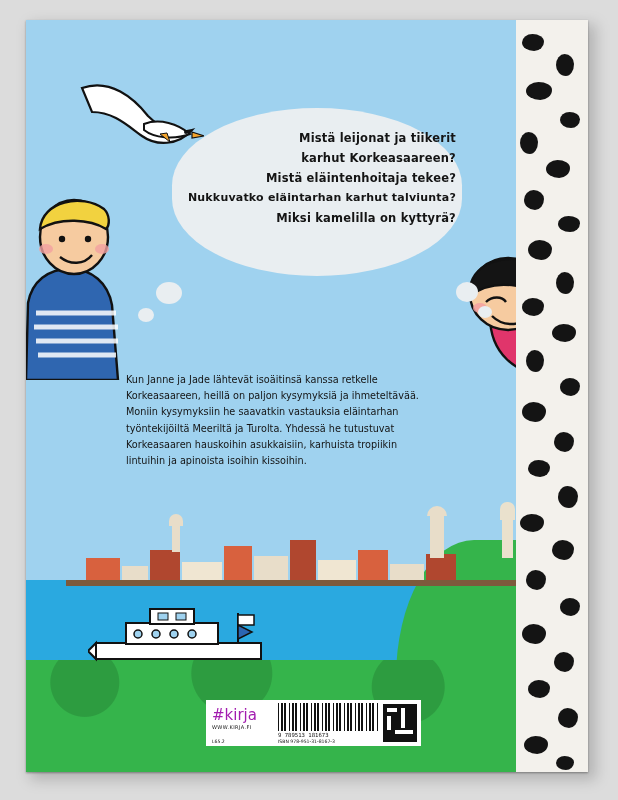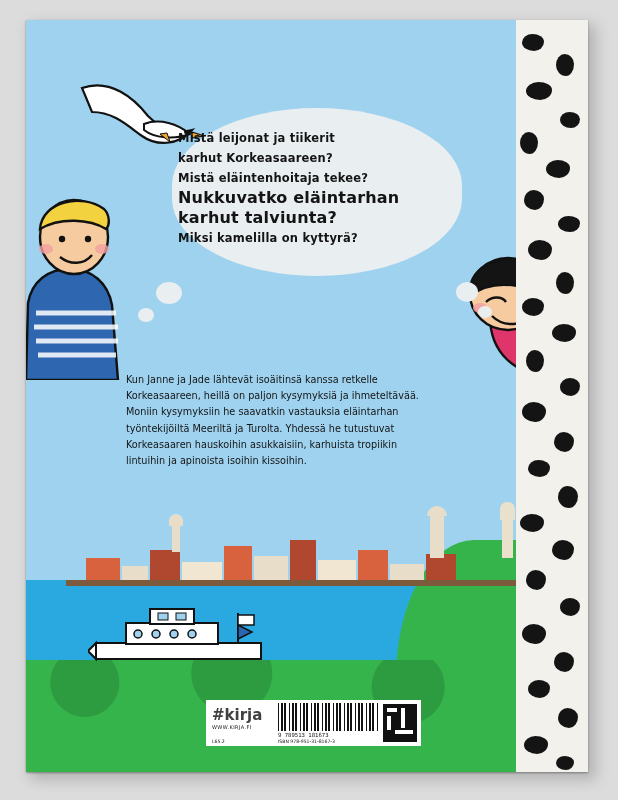--- a/index.html
+++ b/index.html
@@ -37,39 +37,39 @@
         border-radius:60% 0 0 0;}
 
   
   .bld{position:absolute;}
   
   #boat{position:absolute;left:62px;top:585px;width:190px;height:62px;}
 
   
   #bubble{position:absolute;left:146px;top:88px;width:290px;height:168px;
           background:#e9eef1;border-radius:50%/46%;}
-  #bubbleText{position:absolute;left:152px;top:108px;width:278px;text-align:left;
+  #bubbleText{position:absolute;left:152px;top:108px;width:278px;text-align:right;
      font-family:"DejaVu Sans",sans-serif;font-size:11.5px;line-height:20px;color:#141414;
      letter-spacing:.2px;font-weight:600;}
   .dot{position:absolute;background:#e9eef1;border-radius:50%;}
 
   
   #body{position:absolute;left:100px;top:352px;width:300px;
         font-family:"DejaVu Sans",sans-serif;font-size:9.7px;line-height:16.2px;color:#141414;}
 
   
   #boy{position:absolute;left:0;top:175px;width:118px;height:185px;}
   
   #girl{position:absolute;left:420px;top:230px;width:130px;height:130px;}
 
   
   #barcodeArea{position:absolute;left:180px;top:680px;width:215px;height:46px;
       background:#ffffff;display:flex;align-items:stretch;}
   #logoBox{width:70px;padding:6px 4px 4px 6px;box-sizing:border-box;}
-  #logoBox .k{font-family:"DejaVu Sans",sans-serif;font-weight:700;font-size:15px;color:#404040;}
+  #logoBox .k{font-family:"DejaVu Sans",sans-serif;font-weight:400;font-size:15px;color:#a21caf;}
   #logoBox .u{font-family:"DejaVu Sans",sans-serif;font-size:5px;color:#111;letter-spacing:.4px;}
   #bars{flex:1;position:relative;padding:3px 2px 0 2px;box-sizing:border-box;}
   #barsStripes{height:28px;width:100%;
     background:repeating-linear-gradient(90deg,#111 0 1px,#fff 1px 3px,#111 3px 5px,#fff 5px 6px,#111 6px 8px,#fff 8px 11px);}
   #barsNum{font-family:"DejaVu Sans Mono",monospace;font-size:5.6px;color:#111;margin-top:1px;
            display:flex;justify-content:space-between;}
   #qr{width:34px;margin:4px 4px 4px 2px;background:#111;position:relative;}
   #qr .w{position:absolute;background:#fff;}
 
   .no-sel{user-select:none;}
@@ -161,21 +161,21 @@
     <div id="bubble"></div>
     <div class="dot" style="left:130px;top:262px;width:26px;height:22px;"></div>
     <div class="dot" style="left:112px;top:288px;width:16px;height:14px;"></div>
     <div class="dot" style="left:430px;top:262px;width:22px;height:20px;"></div>
     <div class="dot" style="left:452px;top:286px;width:14px;height:12px;"></div>
 
     <div id="bubbleText">
       <div>Mistä leijonat ja tiikerit</div>
       <div>karhut Korkeasaareen?</div>
       <div>Mistä eläintenhoitaja tekee?</div>
-      <div style="font-size:16px;">Nukkuvatko eläintarhan karhut talviunta?</div>
+      <div style="font-size:11px;">Nukkuvatko eläintarhan karhut talviunta?</div>
       <div>Miksi kamelilla on kyttyrä?</div>
     </div>
 
     <div id="body">Kun Janne ja Jade lähtevät isoäitinsä kanssa retkelle Korkeasaareen, heillä on paljon kysymyksiä ja ihmeteltävää. Moniin kysymyksiin he saavatkin vastauksia eläintarhan työntekijöiltä Meeriltä ja Turolta. Yhdessä he tutustuvat Korkeasaaren hauskoihin asukkaisiin, karhuista tropiikin lintuihin ja apinoista isoihin kissoihin.</div>
 
     <div id="barcodeArea">
       <div id="logoBox">
         <div class="k">#kirja</div>
         <div class="u">WWW.KIRJA.FI</div>
         <div style="margin-top:9px;font-size:4.6px;font-family:'DejaVu Sans',sans-serif;color:#111;">L65.2</div>

